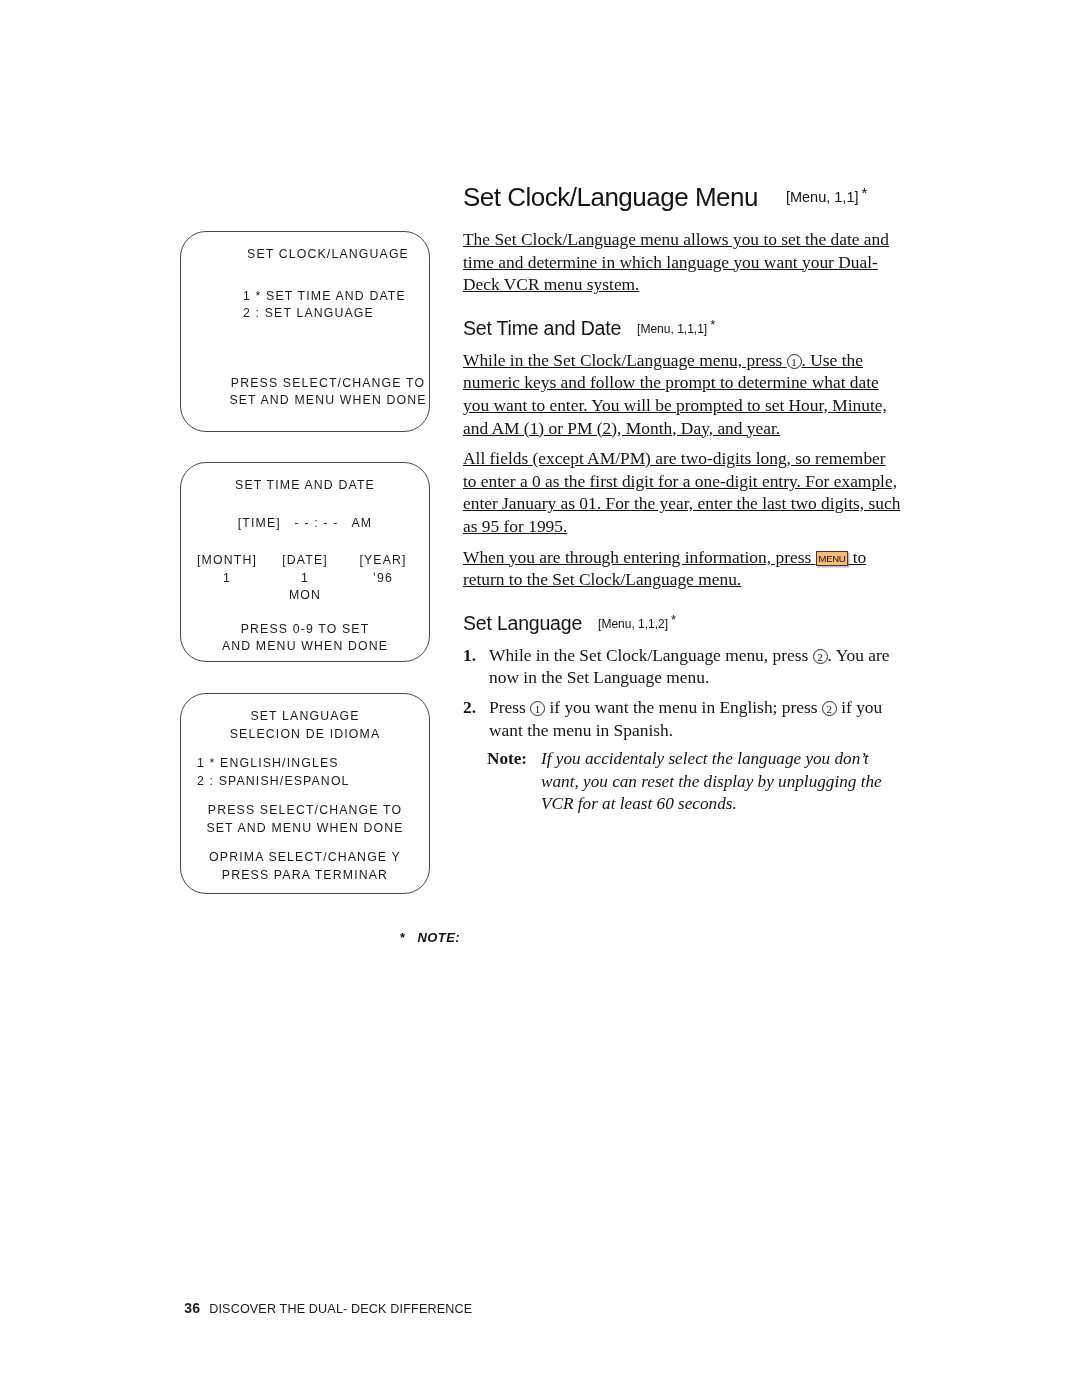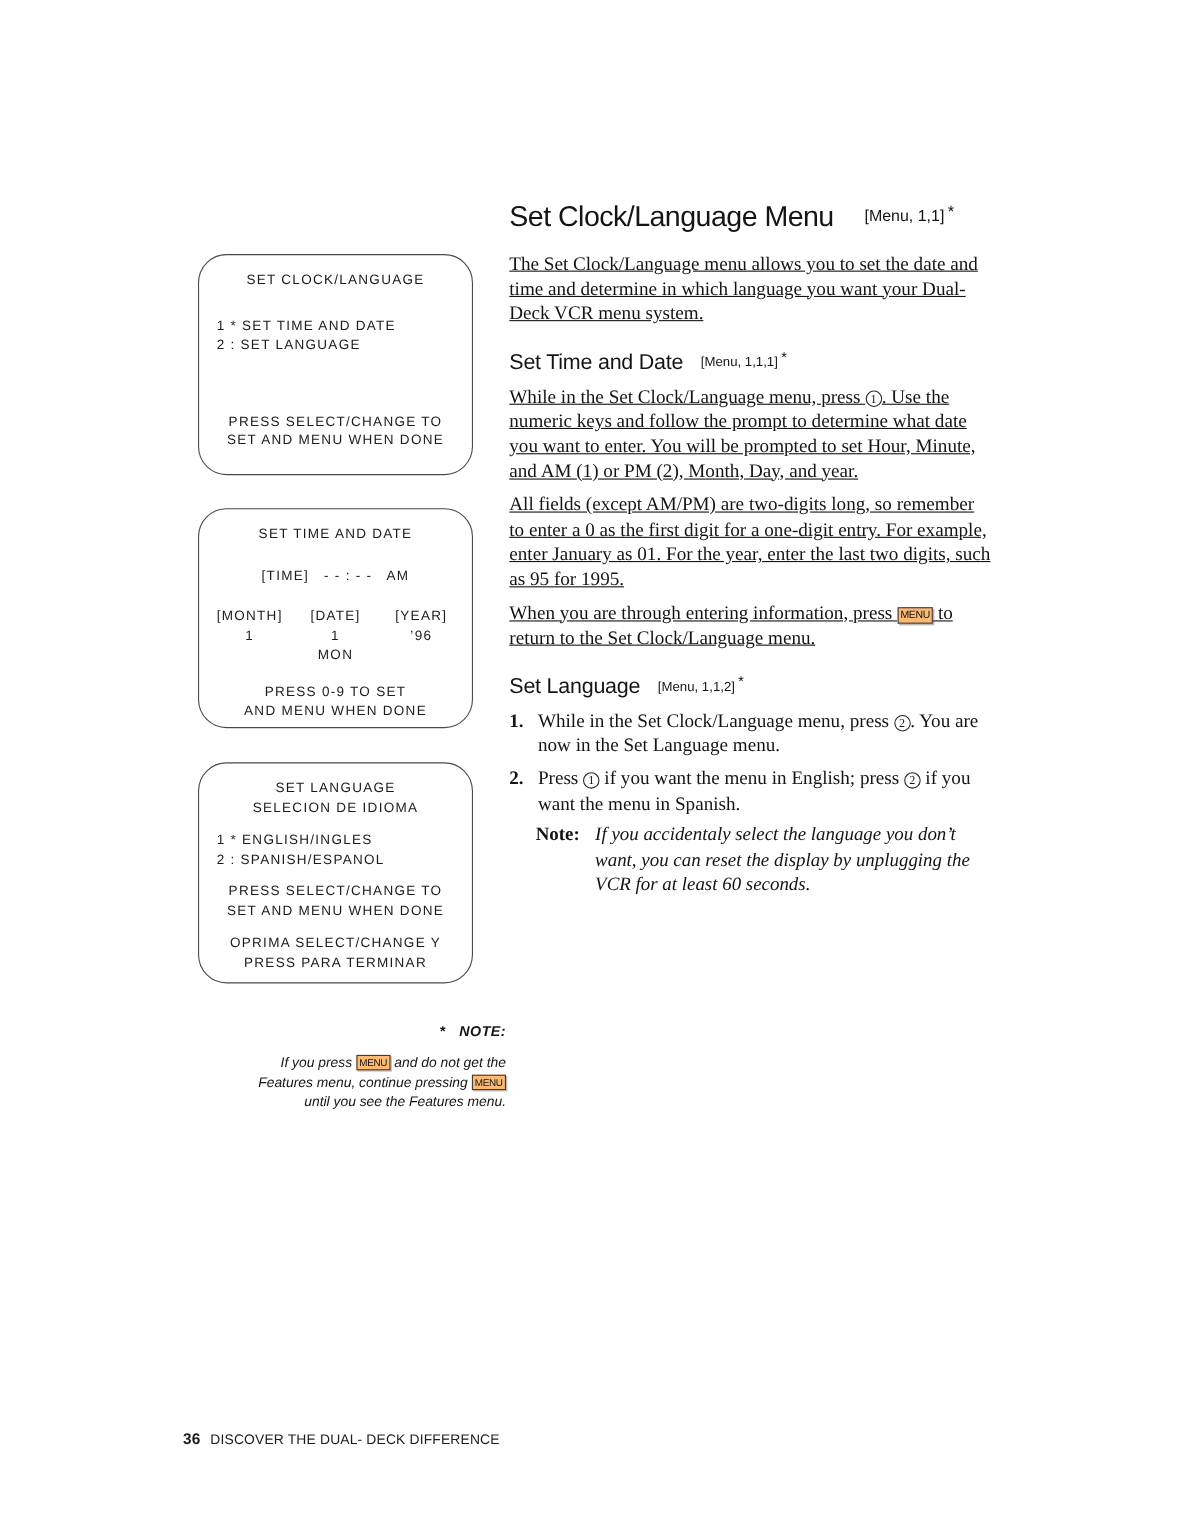--- a/index.html
+++ b/index.html
@@ -30,21 +30,21 @@
     box-sizing: border-box;
     width: 250px;
     font-family: "Liberation Sans", sans-serif;
     font-size: 12.3px;
     letter-spacing: 1.15px;
     color: #1b1b1b;
     padding: 14px 0 12px 0;
     margin-bottom: 30px;
     background: #fff;
   }
-  .screen-box.b1 { height: 201px; }
+  .screen-box.b1 { height: 201px; padding-left: 46px; }
   .screen-box.b2 { height: 200px; margin-bottom: 31px; }
   .screen-box.b3 { height: 201px; margin-bottom: 0; }
 
   .sl {
     line-height: 17.5px;
     white-space: pre;
   }
   .sl.center { text-align: center; }
   .sl.left  { padding-left: 16px; }
   .sp-12 { height: 12px; }
@@ -199,21 +199,21 @@
     text-align: center;
     font-size: 11px;
     font-family: "Liberation Serif", serif;
     vertical-align: 0px;
     box-sizing: border-box;
   }
 
   
   .footer {
     position: absolute;
-    left: 159px;
+    left: 177px;
     top: 1286px;
     font-family: "Liberation Sans", sans-serif;
     font-size: 12.6px;
     letter-spacing: 0.15px;
     color: #1b1b1b;
     white-space: pre;
   }
   .footer .pg {
     font-weight: bold;
     font-size: 14px;
@@ -269,25 +269,20 @@
     <div class="sl center">OPRIMA SELECT/CHANGE Y</div>
     <div class="sl center">PRESS PARA TERMINAR</div>
   </div>
 </div>
 
 <div class="footnote">
   <div class="footnote-title">
     <span class="star">*</span>
     &nbsp;&nbsp;<span>NOTE:</span>
   </div>
-  <div class="footnote-body">
-    <span>If you press </span><span class="keycap sm">MENU</span><span> and do not get the</span><br>
-    <span>Features menu, continue pressing </span><span class="keycap sm">MENU</span><br>
-    <span>until you see the Features menu.</span>
-  </div>
 </div>
 
 <div class="content">
 
   <h1 class="chap">
     <span>Set Clock/Language Menu</span><span class="menucode">[Menu, 1,1]</span><span class="ast">*</span>
   </h1>
 
   <p class="body">The Set Clock/Language menu allows you to set the date and time and determine in which language you want your Dual-Deck VCR menu system.</p>
 

